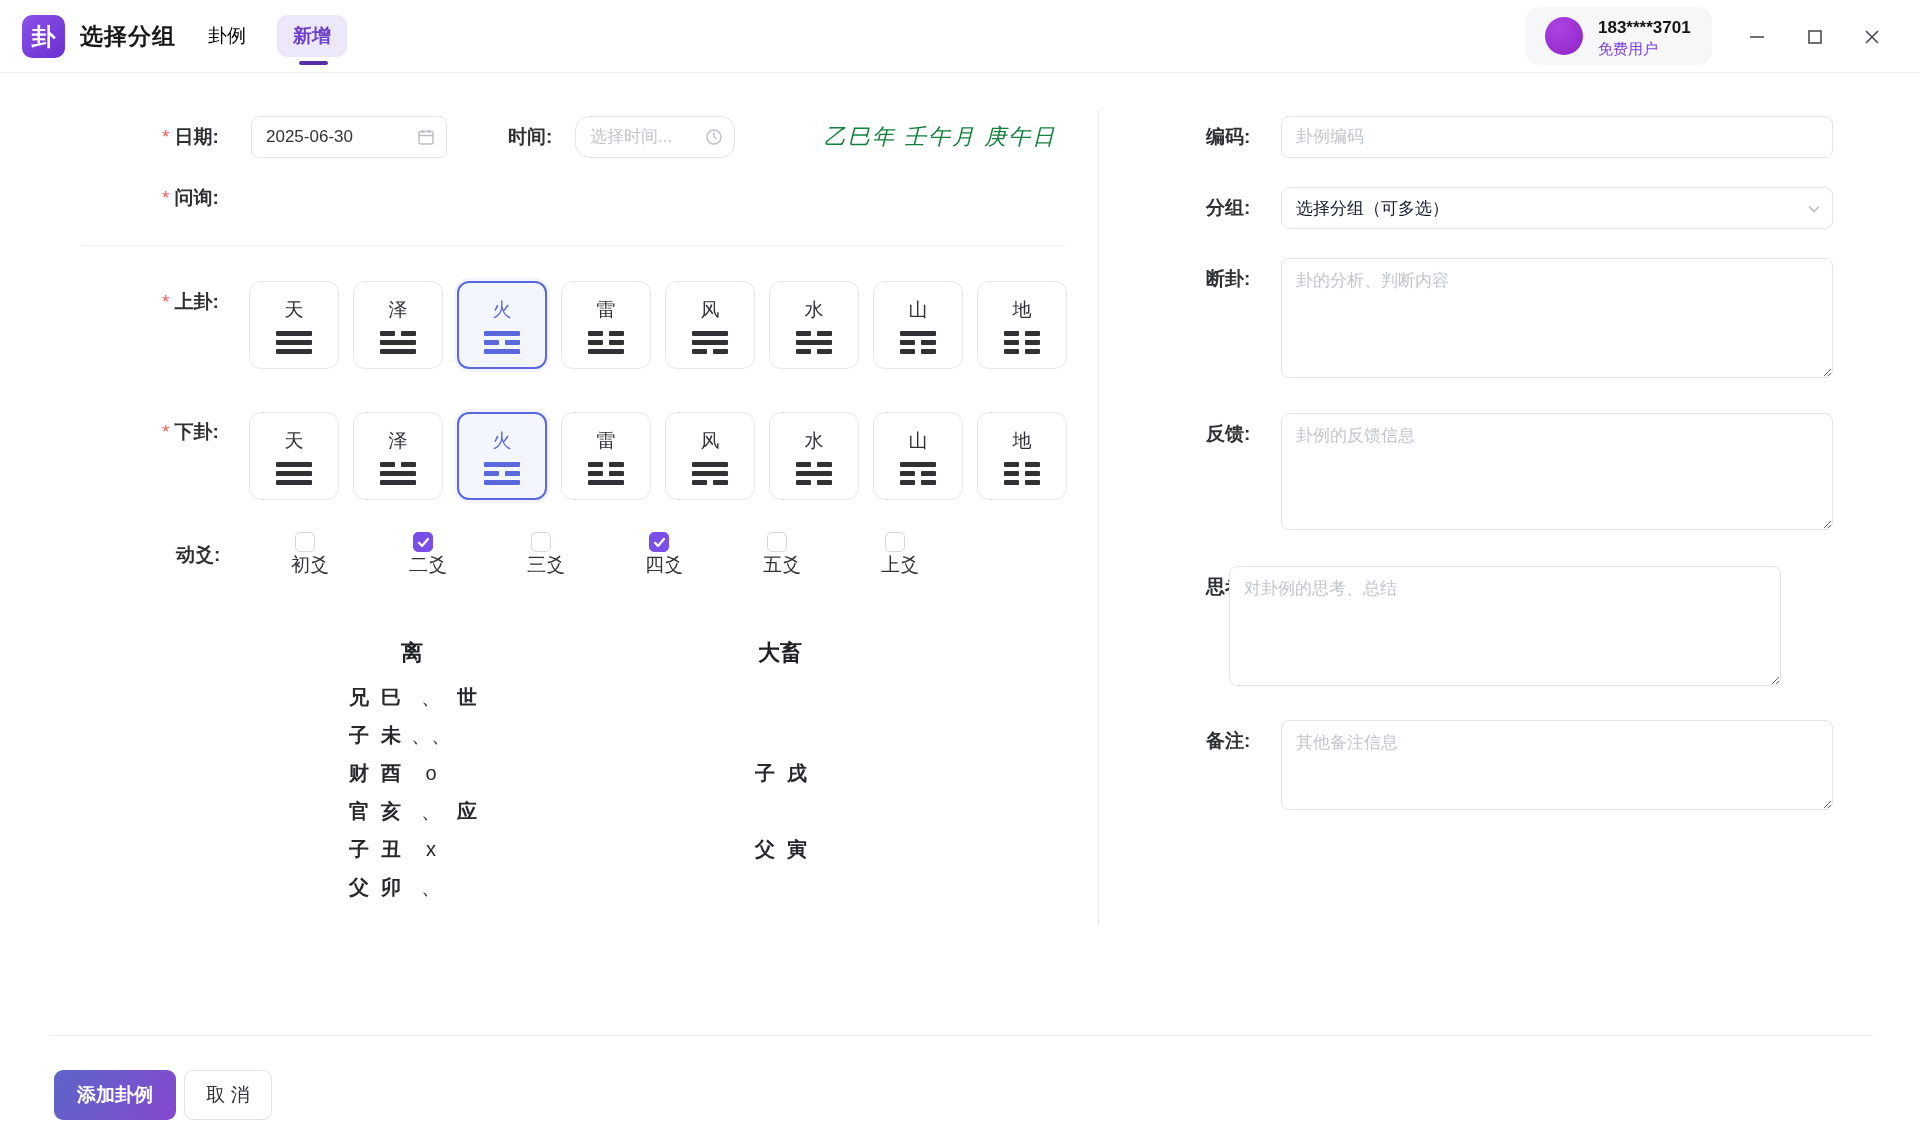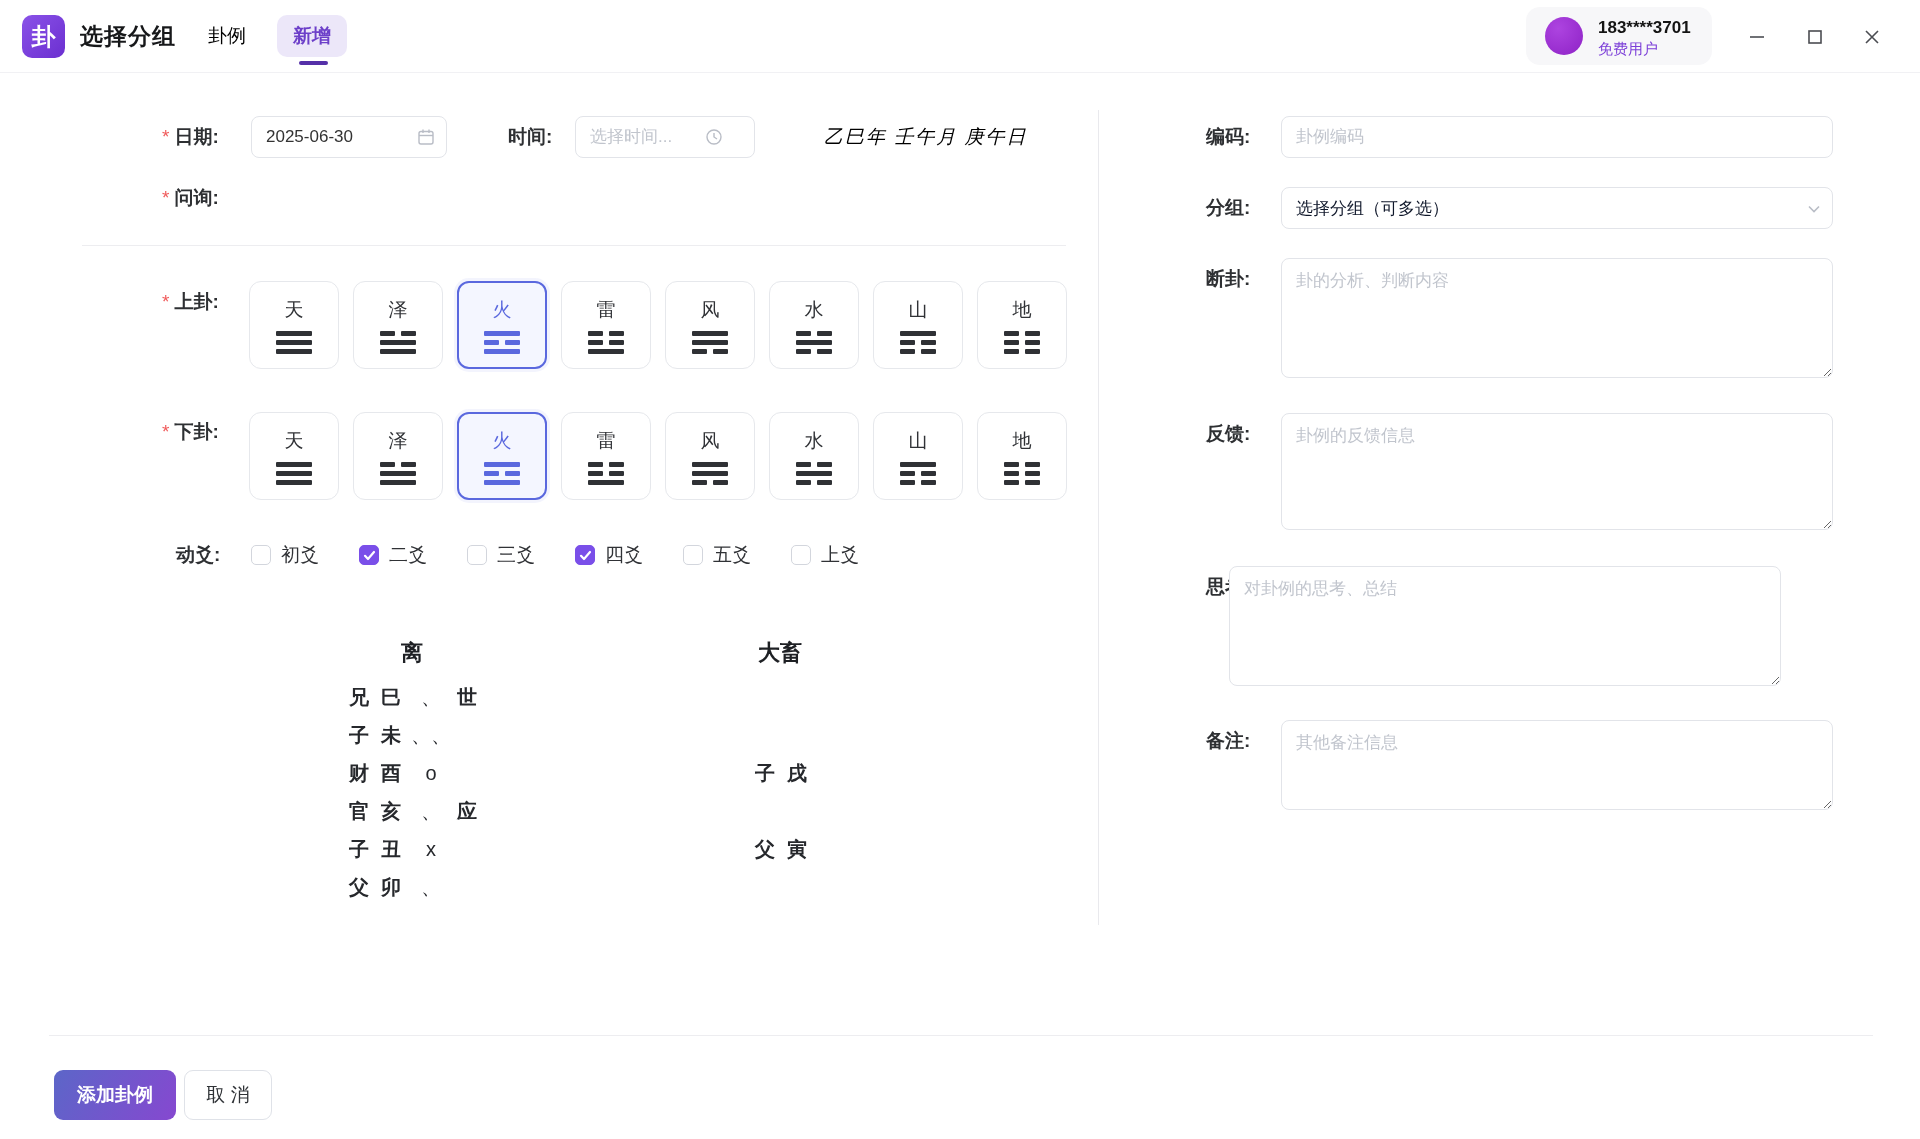--- a/index.html
+++ b/index.html
@@ -39,41 +39,41 @@
   .tinput, .tselect, textarea.tarea {
       position:absolute; border:1px solid #e2e4e9; border-radius:8px; background:#fff;
       font-size:17px; color:#333; font-family:inherit; }
   .tinput { padding:0 38px 0 14px; outline:none; }
   .tinput::placeholder, textarea.tarea::placeholder { color:#c1c5cd; }
   textarea.tarea { padding:10px 14px; resize:both; outline:none; }
   .in-icon { position:absolute; pointer-events:none; color:#b9bdc6; display:flex; }
   .tselect { display:flex; align-items:center; padding:0 38px 0 14px; cursor:pointer; }
   .tselect .ph { color:#0f172a; font-size:17px; }
   .ganzhi { position:absolute; left:824px; top:116px; height:42px; display:flex; align-items:center;
-            font-size:19px; font-style:italic; color:#000000; letter-spacing:2px; }
+            font-size:22px; font-style:italic; color:#15803d; letter-spacing:2px; }
   .hsep { position:absolute; left:82px; top:245px; width:984px; height:1px; background:#ededf0; }
   .vsep { position:absolute; left:1098px; top:110px; width:1px; height:815px; background:#e9e9ed; }
   .fsep { position:absolute; left:49px; top:1035px; width:1824px; height:1px; background:#ededf0; }
 
   
   .tri-row { position:absolute; left:249px; display:flex; gap:14px; }
   .tri-card { width:90px; height:88px; border:1.5px solid #e6e8ec; border-radius:12px; background:#fff;
               display:flex; flex-direction:column; align-items:center; justify-content:center; cursor:pointer; }
   .tri-name { font-size:19px; color:#303236; margin-bottom:8px; }
   .tri-lines { display:flex; flex-direction:column; gap:4px; }
   .tri-line { width:36px; height:5px; display:flex; justify-content:space-between; }
   .tri-line .seg { background:#2f3135; height:5px; border-radius:1px; }
   .tri-line .full { width:36px; } .tri-line .half { width:15px; }
   .tri-card.selected { border:2px solid #5a68de; background:#f4f6ff; box-shadow:0 0 0 3px rgba(90,104,222,.07); }
   .tri-card.selected .tri-name { color:#5a68de; }
   .tri-card.selected .seg { background:#5a68de; }
 
   
   .chk-row { position:absolute; left:251px; top:534px; height:42px; display:flex; align-items:center; }
-  .chk-item { display:flex; align-items:center; width:108px; cursor:pointer; }
+  .chk-item { display:flex; align-items:center; width:118px; cursor:pointer;flex-direction:column; }
   .chk-box { width:20px; height:20px; border:1.5px solid #d3d6dd; border-radius:5px; background:#fff;
              margin-right:10px; display:flex; align-items:center; justify-content:center; }
   .chk-box.checked { background:#7a4fe9; border-color:#7a4fe9; }
   .chk-label { font-size:19px; color:#303236; }
 
   
   .hex-title { position:absolute; top:638px; font-size:22px; font-weight:700; color:#1e2024; text-align:center; }
   .hex-rows { position:absolute; top:678px; }
   .hex-row { height:38px; display:flex; align-items:center; font-size:20px; font-weight:600; color:#26282c; }
   .h-rel { width:26px; text-align:center; }
@@ -139,21 +139,21 @@
       <rect x="2" y="3.5" width="14" height="12.5" rx="2"></rect>
         <line x1="2" y1="7.5" x2="16" y2="7.5"></line>
       <line x1="6" y1="1.5" x2="6" y2="5"></line>
         <line x1="12" y1="1.5" x2="12" y2="5"></line>
     </svg>
   </span>
 
   <div class="flabel" style="left:508px; top:116px;">
     <span>时间:</span>
   </div>
-  <input class="tinput" style="left: 575px; top: 116px; width: 180px; height: 42px;" placeholder="选择时间...">
+  <input class="tinput" style="left: 575px; top: 116px; width: 160px; height: 42px; border-radius: 14px;" placeholder="选择时间...">
   <span class="in-icon" style="left:705px; top:128px;">
     <svg width="18" height="18" viewBox="0 0 18 18" fill="none" stroke="#b9bdc6" stroke-width="1.4">
       <circle cx="9" cy="9" r="7"></circle>
         <path d="M9 5 v4 l3 2"></path>
     </svg>
   </span>
 
   <div class="ganzhi">乙巳年 壬午月 庚午日</div>
 
   <div class="flabel" style="left:162px; top:177px;">

